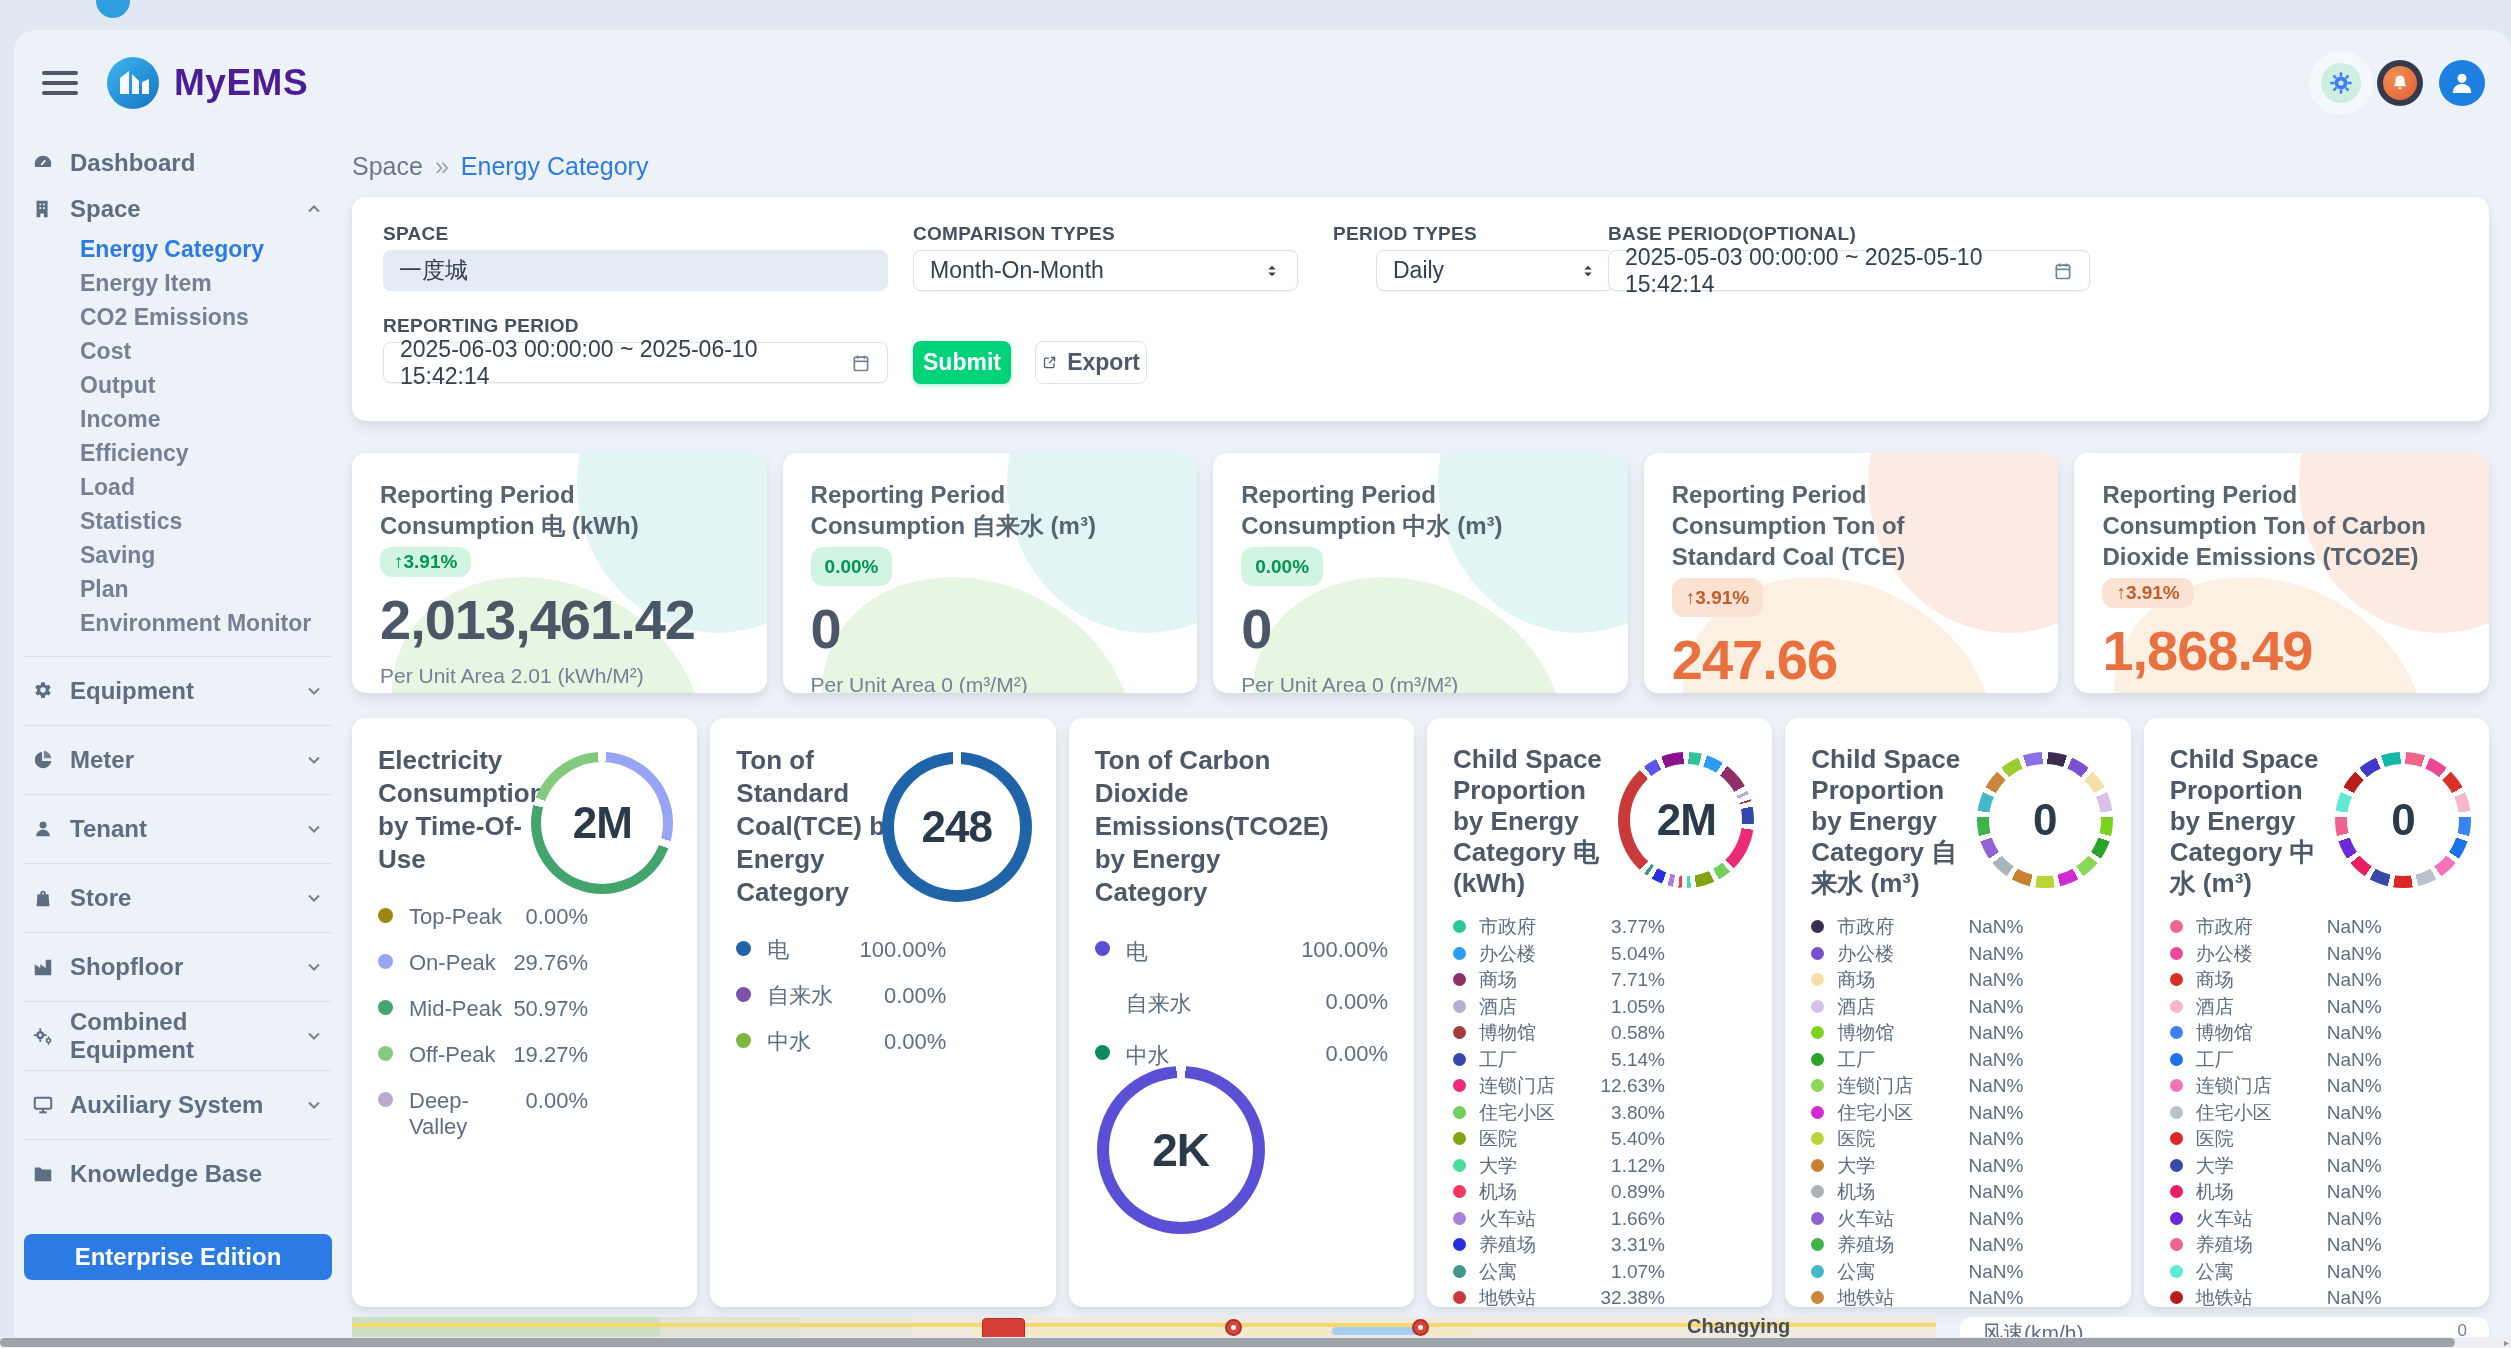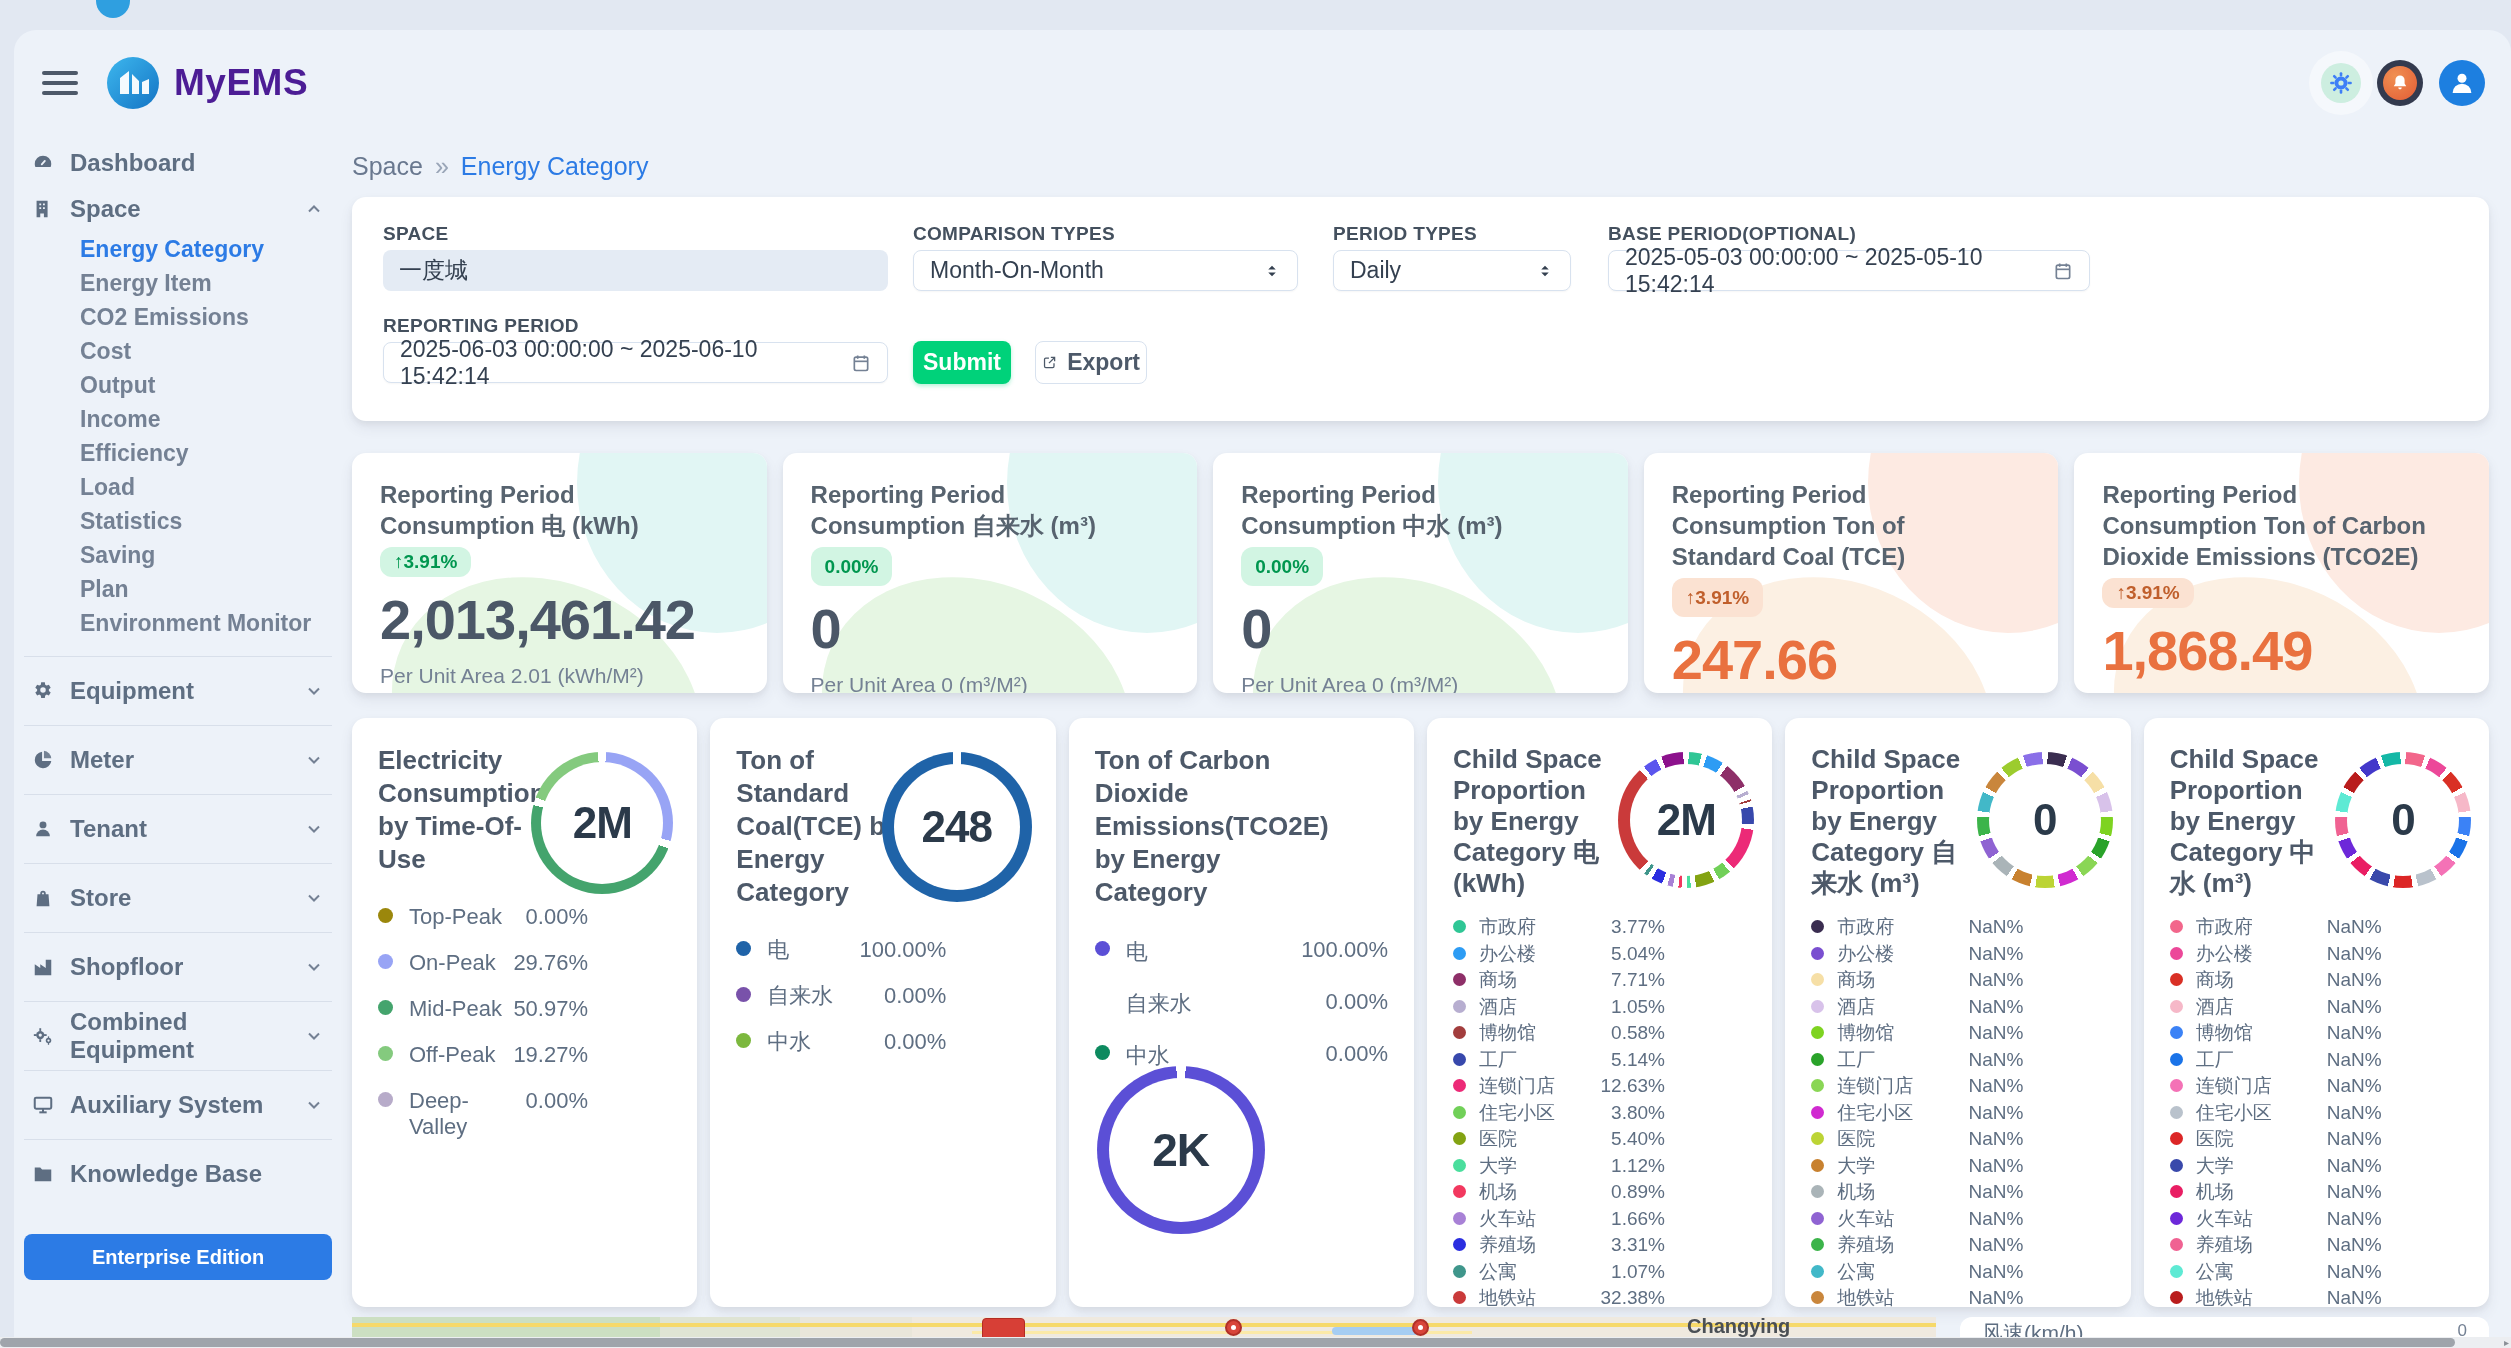--- a/index.html
+++ b/index.html
@@ -28,21 +28,21 @@
   .side-item{display:flex;align-items:center;height:46px;gap:16px;font-size:24px;font-weight:600;color:#5e6e82;cursor:pointer;padding:0 8px;}
   .side-item .chev{margin-left:auto;}
   .side-sub{padding-left:56px;}
   .side-sub .sub-item{height:34px;display:flex;align-items:center;font-size:23px;color:#748194;font-weight:600;cursor:pointer;}
   .side-sub .sub-item.active{color:#2c7be5;}
   .side-group{border-top:1px solid #d8dfea;height:69px;margin-top:0;}
   .side-group:first-of-type{border-top:1px solid #d8dfea;}
   .groups{margin-top:16px;}
   .groups .side-item{height:69px;}
   .ent-btn{margin-top:26px;width:100%;height:46px;background:#2c7be5;color:#fff;border:none;border-radius:8px;
-    font-size:20px;font-weight:bold;font-family:inherit;cursor:pointer;}
+    font-size:24px;font-weight:bold;font-family:inherit;cursor:pointer;}
   .icon20{width:22px;height:22px;flex:none;color:#5e6e82;}
   .chev svg{width:20px;height:20px;color:#748194;}
 
   
   .main{position:absolute;left:352px;top:152px;width:2137px;}
   .breadcrumb{font-size:25px;display:flex;gap:12px;align-items:center;}
   .breadcrumb .bc-parent{color:#69788f;}
   .breadcrumb .bc-sep{color:#9aa6b8;}
   .breadcrumb .bc-current{color:#2c7be5;cursor:pointer;}
 
@@ -355,21 +355,21 @@
       <div class="ffield bordered" style="left:561px;top:53px;width:385px">
         <span>Month-On-Month</span>
         <span class="tail">
           <svg width="18" height="18" viewBox="0 0 24 24" fill="#344050">
               <path d="M7 10l5-5 5 5zM7 14l5 5 5-5z"></path>
             </svg>
         </span>
       </div>
 
       <div class="flabel" style="left:981px;top:26px">PERIOD TYPES</div>
-      <div class="ffield bordered" style="left:981px;top:53px;width:238px">
+      <div class="ffield bordered" style="left:1024px;top:53px;width:238px">
         <span>Daily</span>
         <span class="tail">
           <svg width="18" height="18" viewBox="0 0 24 24" fill="#344050">
               <path d="M7 10l5-5 5 5zM7 14l5 5 5-5z"></path>
             </svg>
         </span>
       </div>
 
       <div class="flabel" style="left:1256px;top:26px">BASE PERIOD(OPTIONAL)</div>
       <div class="ffield bordered" style="left:1256px;top:53px;width:482px">

